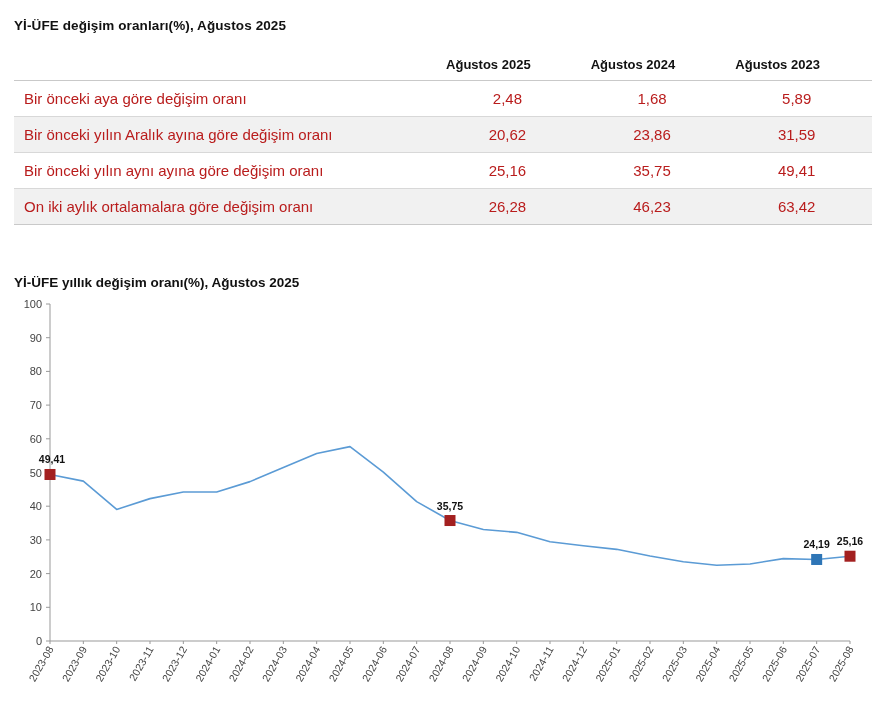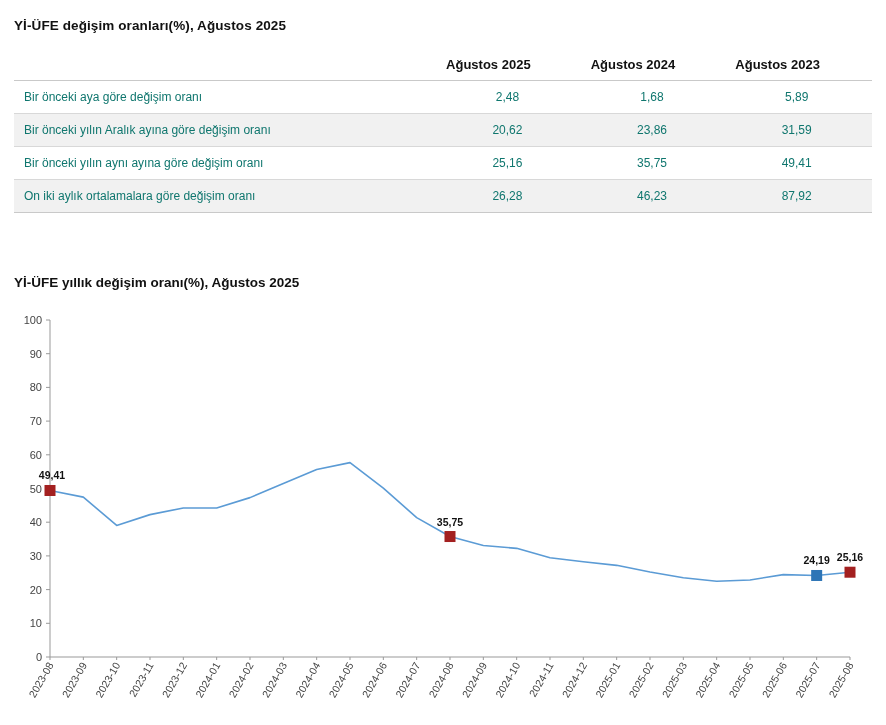--- a/index.html
+++ b/index.html
@@ -43,22 +43,22 @@
     border-bottom: 1px solid #c9c9c9;
     color: #111111;
     white-space: nowrap;
   }
   table.data-table thead th.corner {
     border-bottom: 1px solid #c9c9c9;
   }
   table.data-table tbody td {
     padding: 9px 8px;
     border-bottom: 1px solid #d8d8d8;
-    font-size: 12px;
-    color: #0f766e;
+    font-size: 15px;
+    color: #b91c1c;
   }
   table.data-table tbody td.label {
     text-align: left;
     padding-left: 10px;
     white-space: nowrap;
   }
   table.data-table tbody td.num {
     text-align: center;
     padding-right: 14px;
     white-space: nowrap;
@@ -78,21 +78,21 @@
     position: absolute;
     left: 14px;
     top: 275px;
     width: 858px;
     height: 440px;
   }
   .chart-title {
     font-size: 13.5px;
     font-weight: bold;
     color: #111111;
-    margin: 0 0 22px 0;
+    margin: 0 0 6px 0;
   }
   .chart-area {
     position: relative;
     width: 858px;
     height: 405px;
   }
   .chart-svg {
     display: block;
   }
 </style>
@@ -132,21 +132,21 @@
       <tr>
         <td class="label">Bir önceki yılın aynı ayına göre değişim oranı</td>
         <td class="num">25,16</td>
         <td class="num">35,75</td>
         <td class="num">49,41</td>
       </tr>
       <tr class="alt">
         <td class="label">On iki aylık ortalamalara göre değişim oranı</td>
         <td class="num">26,28</td>
         <td class="num">46,23</td>
-        <td class="num">87,92</td>
+        <td class="num">63,42</td>
       </tr>
     </tbody>
   </table>
 </div>
 
 <div class="chart-block">
   <div class="chart-title">Yİ-ÜFE yıllık değişim oranı(%), Ağustos 2025</div>
   <div class="chart-area">
     <svg class="chart-svg" id="line-chart" width="858" height="405" viewBox="0 0 858 405">
         <line x1="36" y1="8" x2="36" y2="345" stroke="#999999" stroke-width="1"></line>

